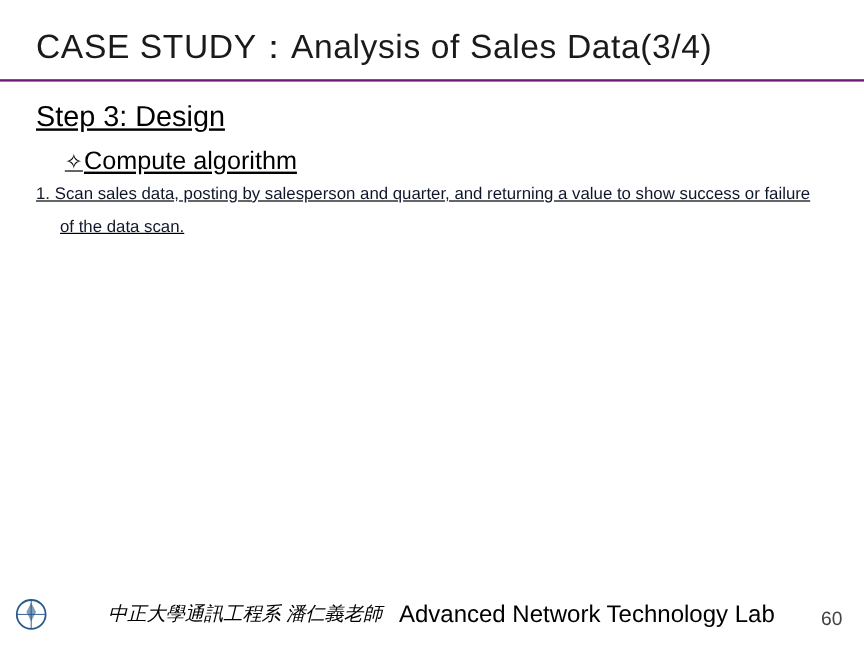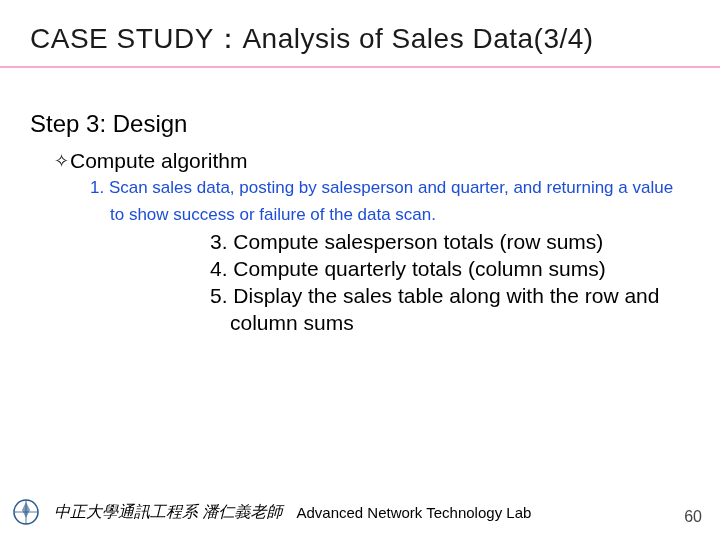--- a/index.html
+++ b/index.html
@@ -18,25 +18,26 @@
     .slide {
       width: 100%;
       height: 100%;
       padding: 20px 0 0 0;
     }
     .title {
       font-size: 28px;
       font-weight: normal;
       color: #1a1a1a;
       padding: 0 30px 8px 30px;
-      border-bottom: 2px solid #f9a8d4;
+      border-bottom: 2px solid #701a75;
       letter-spacing: 0.5px;
     }
     .content {
-      padding: 42px 30px 0 30px;
+      padding: 16px 30px 0 30px;
+      text-decoration: underline;
     }
     .step-heading {
       font-size: 24px;
       font-weight: normal;
       color: #000;
       margin-bottom: 10px;
     }
     .bullet-line {
       display: flex;
       align-items: flex-start;
@@ -47,23 +48,22 @@
     .bullet-icon {
       width: 16px;
       display: inline-block;
       font-size: 18px;
       line-height: 26px;
     }
     .bullet-text {
       line-height: 26px;
     }
     .numbered-list {
-      margin-left: 60px;
-      font-size: 17px;
-      color: #1d4ed8;
+      font-size: 14px;
+      color: #0f172a;
       line-height: 27px;
     }
     .numbered-item {
       text-indent: -20px;
       padding-left: 20px;
     }
     .sub-numbered {
       margin-left: 180px;
       font-size: 21px;
       color: #000;
@@ -92,23 +92,24 @@
     }
     .footer-logo svg {
       width: 32px;
       height: 32px;
     }
     .footer-text-cn {
       font-style: italic;
       font-size: 16px;
       color: #000;
       margin-right: 14px;
+      margin-left: 36px;
     }
     .footer-text-en {
-      font-size: 15px;
+      font-size: 20px;
       color: #000;
       font-weight: normal;
     }
     .page-number {
       position: absolute;
       right: 18px;
       bottom: 14px;
       font-size: 16px;
       color: #444;
     }
@@ -124,25 +125,20 @@
 
     <div class="bullet-line">
       <span class="bullet-icon">✧</span>
       <span class="bullet-text">Compute algorithm</span>
     </div>
 
     <div class="numbered-list">
       <div class="numbered-item">1. Scan sales data, posting by salesperson and quarter, and returning a value to show success or failure of the data scan.</div>
     </div>
 
-    <div class="sub-numbered">
-      <div class="sub-numbered-item">3. Compute salesperson totals (row sums)</div>
-      <div class="sub-numbered-item">4. Compute quarterly totals (column sums)</div>
-      <div class="sub-numbered-item">5. Display the sales table along with the row and column sums</div>
-    </div>
   </div>
 
   <div class="footer">
     <div class="footer-logo">
       <svg viewBox="0 0 32 32">
         <circle cx="16" cy="16" r="12" fill="none" stroke="#2a5a8a" stroke-width="1.5"></circle>
         <path d="M16 6 L20 14 L16 22 L12 14 Z" fill="#2a5a8a" opacity="0.6"></path>
         <line x1="16" y1="4" x2="16" y2="28" stroke="#2a5a8a" stroke-width="0.8"></line>
         <line x1="4" y1="16" x2="28" y2="16" stroke="#2a5a8a" stroke-width="0.8"></line>
       </svg>

